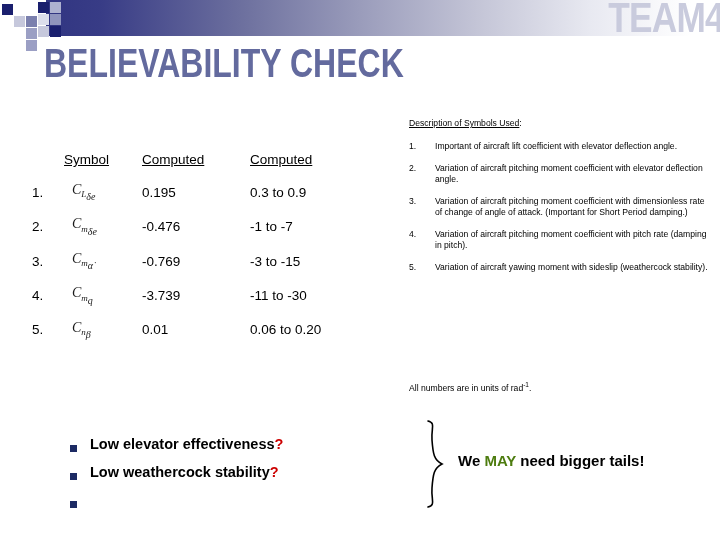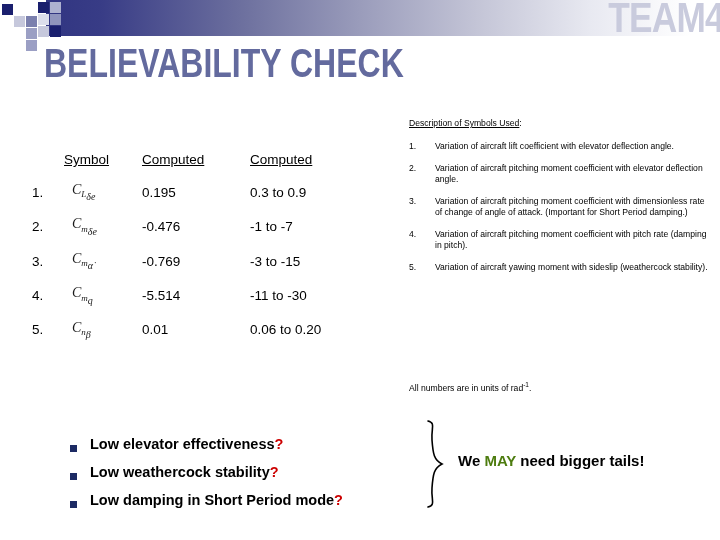--- a/index.html
+++ b/index.html
@@ -267,41 +267,41 @@
         </tr>
         <tr>
           <td class="c-idx">3.</td>
           <td class="c-sym"><span class="symbol"><span>C</span><sub><span>m</span><sub>α̇</sub></sub></span></td>
           <td class="c-comp">-0.769</td>
           <td class="c-typ">-3 to -15</td>
         </tr>
         <tr>
           <td class="c-idx">4.</td>
           <td class="c-sym"><span class="symbol"><span>C</span><sub><span>m</span><sub>q</sub></sub></span></td>
-          <td class="c-comp">-5.514</td>
+          <td class="c-comp">-3.739</td>
           <td class="c-typ">-11 to -30</td>
         </tr>
         <tr>
           <td class="c-idx">5.</td>
           <td class="c-sym"><span class="symbol"><span>C</span><sub><span>n</span><sub>β</sub></sub></span></td>
           <td class="c-comp">0.01</td>
           <td class="c-typ">0.06 to 0.20</td>
         </tr>
       </tbody>
   </table>
 </div>
 
 <div class="desc-panel">
   <div class="desc-title">
     <u>Description of Symbols Used</u><span>:</span>
   </div>
   <div id="desc-list">
       <div class="desc-row">
         <div class="desc-num">1.</div>
-        <div class="desc-text">Variation of aircraft lift coefficient with elevator deflection angle.</div>
+        <div class="desc-text">Important of aircraft lift coefficient with elevator deflection angle.</div>
       </div>
       <div class="desc-row">
         <div class="desc-num">2.</div>
         <div class="desc-text">Variation of aircraft pitching moment coefficient with elevator deflection angle.</div>
       </div>
       <div class="desc-row">
         <div class="desc-num">3.</div>
         <div class="desc-text">Variation of aircraft pitching moment coefficient with dimensionless rate of change of angle of attack. (Important for Short Period damping.)</div>
       </div>
       <div class="desc-row">
@@ -329,21 +329,20 @@
     <div class="bullet-row">
       <div class="bullet-mark">
         <i style="background: rgb(28, 42, 99);"></i>
       </div>
       <div class="bullet-text"><span>Low weathercock stability</span><span class="q" style="color: rgb(204, 0, 0);">?</span></div>
     </div>
     <div class="bullet-row">
       <div class="bullet-mark">
         <i style="background: rgb(28, 42, 99);"></i>
       </div>
-      <div class="bullet-text"><span>Low damping in Short Period mode</span><span class="q" style="color: rgb(204, 0, 0);">?</span></div>
     </div>
   </div>
 
 <div class="brace">
   <svg width="26" height="92" viewBox="0 0 26 92">
     <path d="M4 3 C 12 5, 7 10, 8 22 C 9 36, 10 42, 18 46 C 10 50, 9 56, 8 70 C 7 82, 12 87, 4 89" fill="none" stroke="#000000" stroke-width="1.6" stroke-linecap="round"></path>
   </svg>
 </div>
 
 <div class="conclusion">

